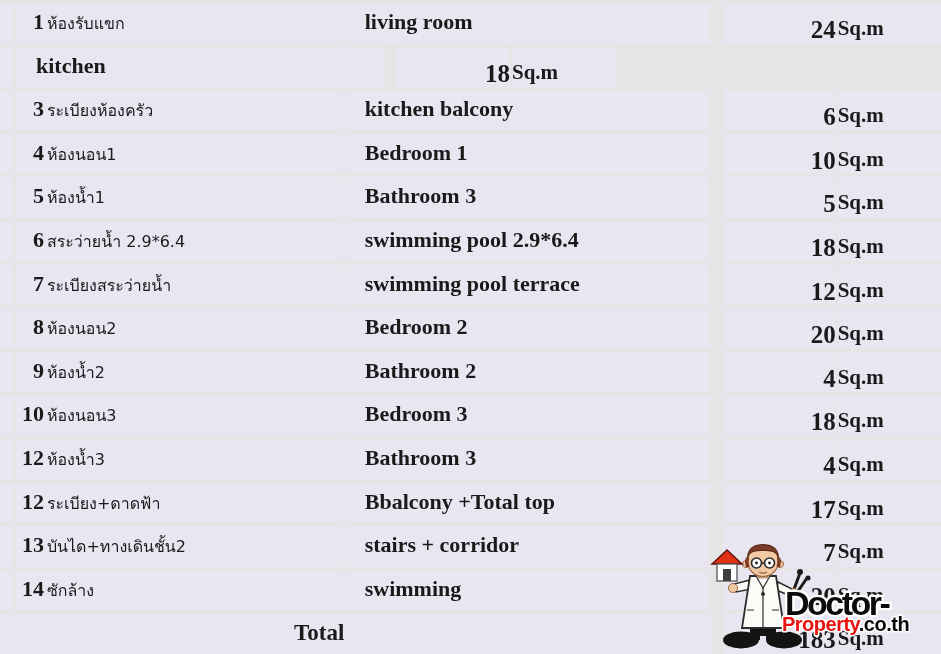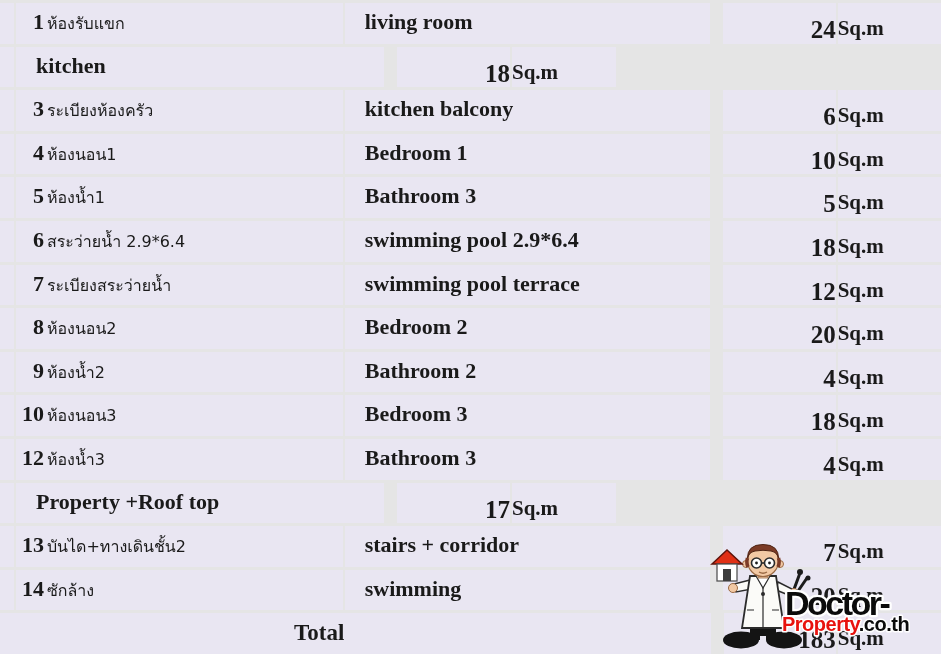--- a/index.html
+++ b/index.html
@@ -256,22 +256,25 @@
       <div class="cell c-value">
         <span>4</span>
       </div>
       <div class="cell c-unit">
         <span>Sq.m</span>
       </div>
     </div>
 
     <div class="row">
       <div class="cell c-margin"></div>
-      <div class="cell c-english">
-        <span>Property +Roof top</span>
+      <div class="cell c-main">
+        <span class="num">12</span><span class="thai" lang="th">ระเบียง+ดาดฟ้า</span>
+      </div>
+      <div class="cell c-english">
+        <span>Bbalcony +Total top</span>
       </div>
       <div class="cell c-value">
         <span>17</span>
       </div>
       <div class="cell c-unit">
         <span>Sq.m</span>
       </div>
     </div>
 
     <div class="row">

